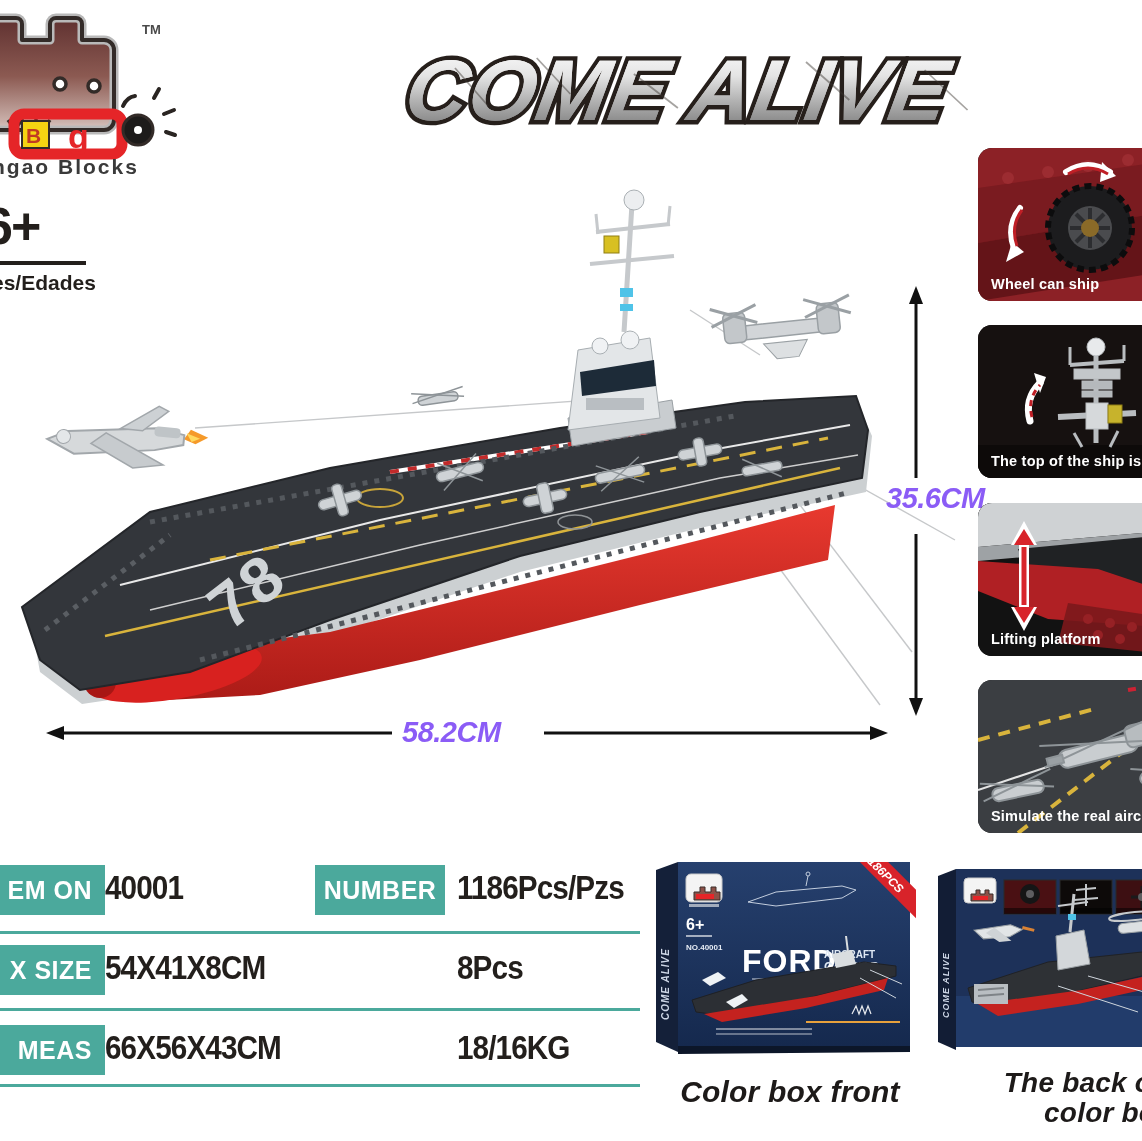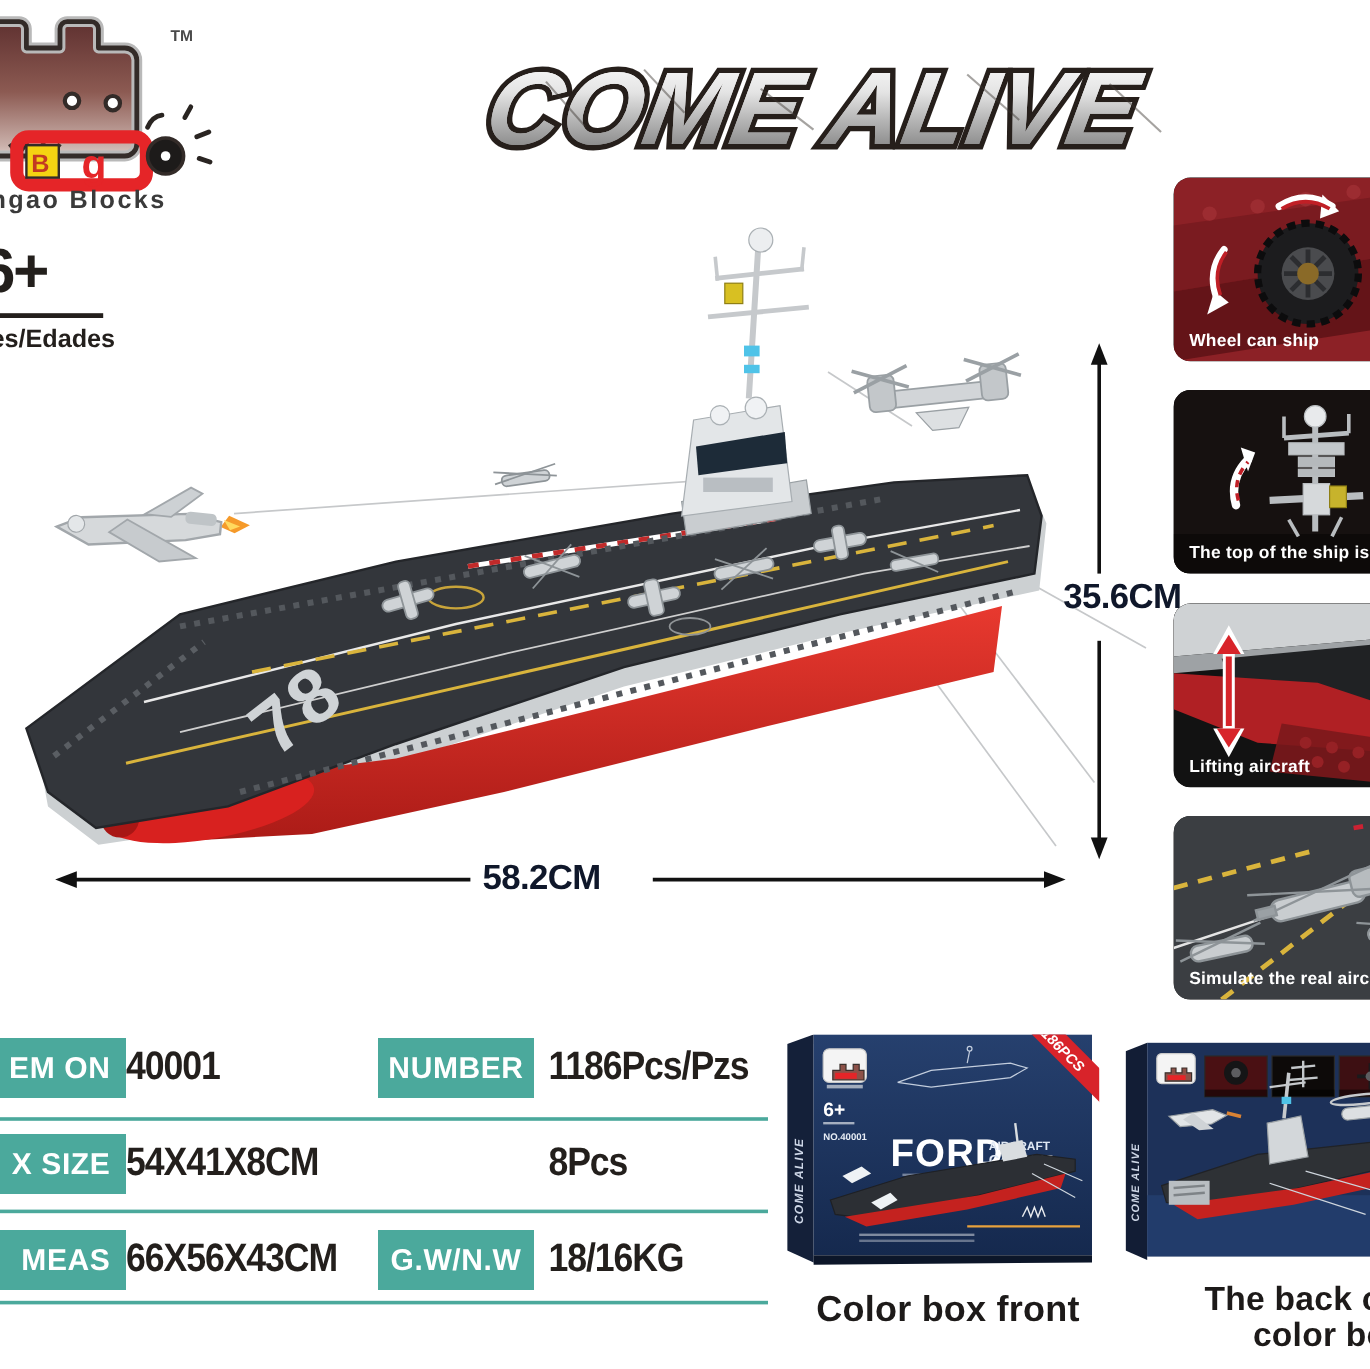--- a/index.html
+++ b/index.html
@@ -25,23 +25,23 @@
   .spec-label.left{left:-62px;width:154px;justify-content:flex-end;padding-right:13px;}
   .spec-label.right{left:315px;width:130px;justify-content:center;text-align:center;}
   .spec-value{
     position:absolute;color:#231f1c;font-weight:bold;font-size:33px;
     letter-spacing:-1px;transform:scaleX(.9);transform-origin:left center;
     white-space:nowrap;
   }
   .spec-divider{position:absolute;left:0;width:640px;height:3px;background:#4ba99c;}
   .box-caption{
     position:absolute;color:#1d1a19;font-weight:bold;text-align:center;
-    line-height:1.08;letter-spacing:.2px;
-  }
-  .dim-label{position:absolute;color:#0f172a;font-weight:bold;font-size:29px;letter-spacing:-.5px;}
+    line-height:1.08;letter-spacing:.2px;font-style:italic;
+  }
+  .dim-label{position:absolute;color:#8b5cf6;font-weight:bold;font-size:29px;letter-spacing:-.5px;font-style:italic;}
 </style>
 </head>
 <body>
 
 <div id="canvas">
 
   <svg class="abs" style="left:-58px;top:2px" width="260" height="175" viewBox="0 0 260 175">
     <defs>
       <linearGradient id="hippoGrad" x1="0" y1="0" x2="0" y2="1">
         <stop offset="0" stop-color="#5f3130"></stop>
@@ -316,21 +316,21 @@
         </g>
       <g>
         <line x1="46" y1="34" x2="46" y2="112" stroke="#fff" stroke-width="10" stroke-linecap="round"></line>
         <polygon points="46,18 33,42 59,42" fill="#fff"></polygon>
           <polygon points="46,128 33,104 59,104" fill="#fff"></polygon>
         <line x1="46" y1="44" x2="46" y2="102" stroke="#d8242a" stroke-width="5"></line>
         <polygon points="46,26 36,42 56,42" fill="#d8242a"></polygon>
           <polygon points="46,120 36,104 56,104" fill="#d8242a"></polygon>
       </g>
     </svg>
-    <div class="feature-caption">Lifting aircraft</div>
+    <div class="feature-caption">Lifting platform</div>
   </div>
 
   <div class="feature-card" style="top:680px">
     <svg width="210" height="153" viewBox="0 0 210 153">
       <rect width="210" height="153" fill="#3b3e42"></rect>
       <g stroke="#d9b43c" stroke-width="4" stroke-dasharray="12 9">
         <line x1="0" y1="60" x2="120" y2="28"></line>
           <line x1="40" y1="153" x2="160" y2="60"></line>
       </g>
       <line x1="0" y1="110" x2="210" y2="40" stroke="#e4e4e4" stroke-width="2"></line>
@@ -365,21 +365,20 @@
     <div class="spec-value" style="left:457px;top:14px">1186Pcs/Pzs</div>
     <div class="spec-divider" style="top:76px"></div>
 
     <div class="spec-label left" style="top:90px">X SIZE</div>
     <div class="spec-value" style="left:105px;top:94px">54X41X8CM</div>
     <div class="spec-value" style="left:457px;top:94px">8Pcs</div>
     <div class="spec-divider" style="top:153px"></div>
 
     <div class="spec-label left" style="top:170px">MEAS</div>
     <div class="spec-value" style="left:105px;top:174px">66X56X43CM</div>
-    <div class="spec-label right" style="top:170px">G.W/N.W</div>
     <div class="spec-value" style="left:457px;top:174px">18/16KG</div>
     <div class="spec-divider" style="top:229px"></div>
   </div>
 
   <svg class="abs" style="left:656px;top:862px" width="260" height="196" viewBox="0 0 260 196">
     <defs>
       <linearGradient id="boxNavy" x1="0" y1="0" x2="0" y2="1">
         <stop offset="0" stop-color="#26406e"></stop>
           <stop offset="1" stop-color="#15294e"></stop>
       </linearGradient>

